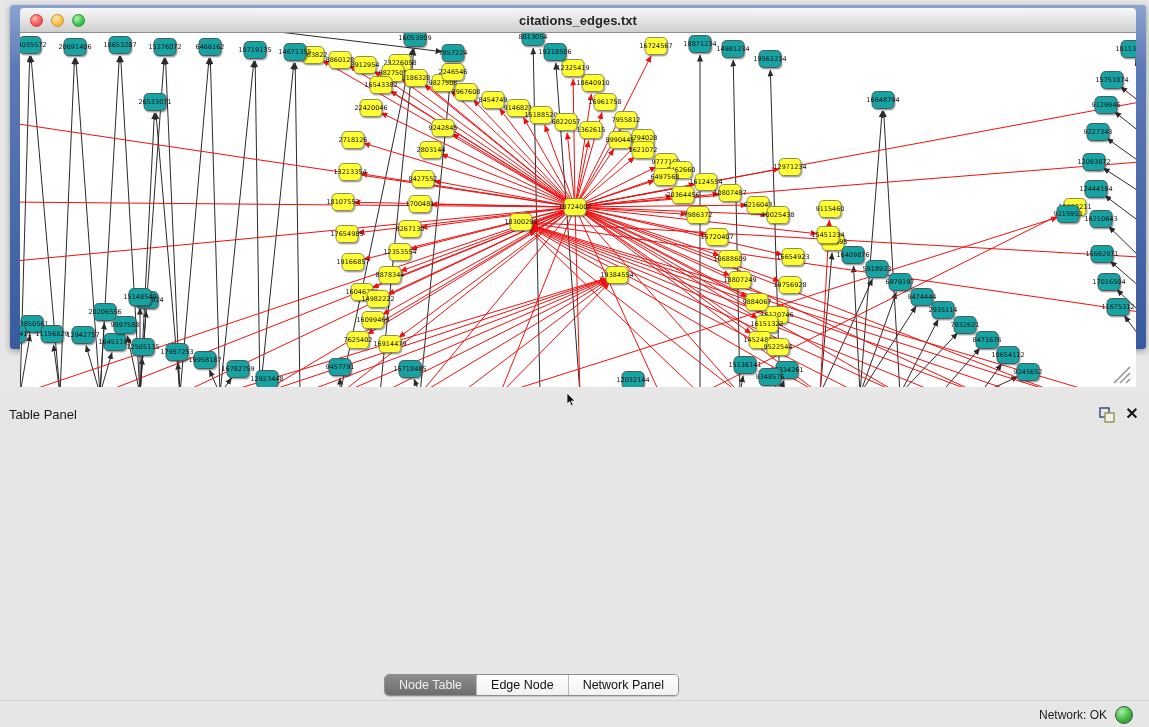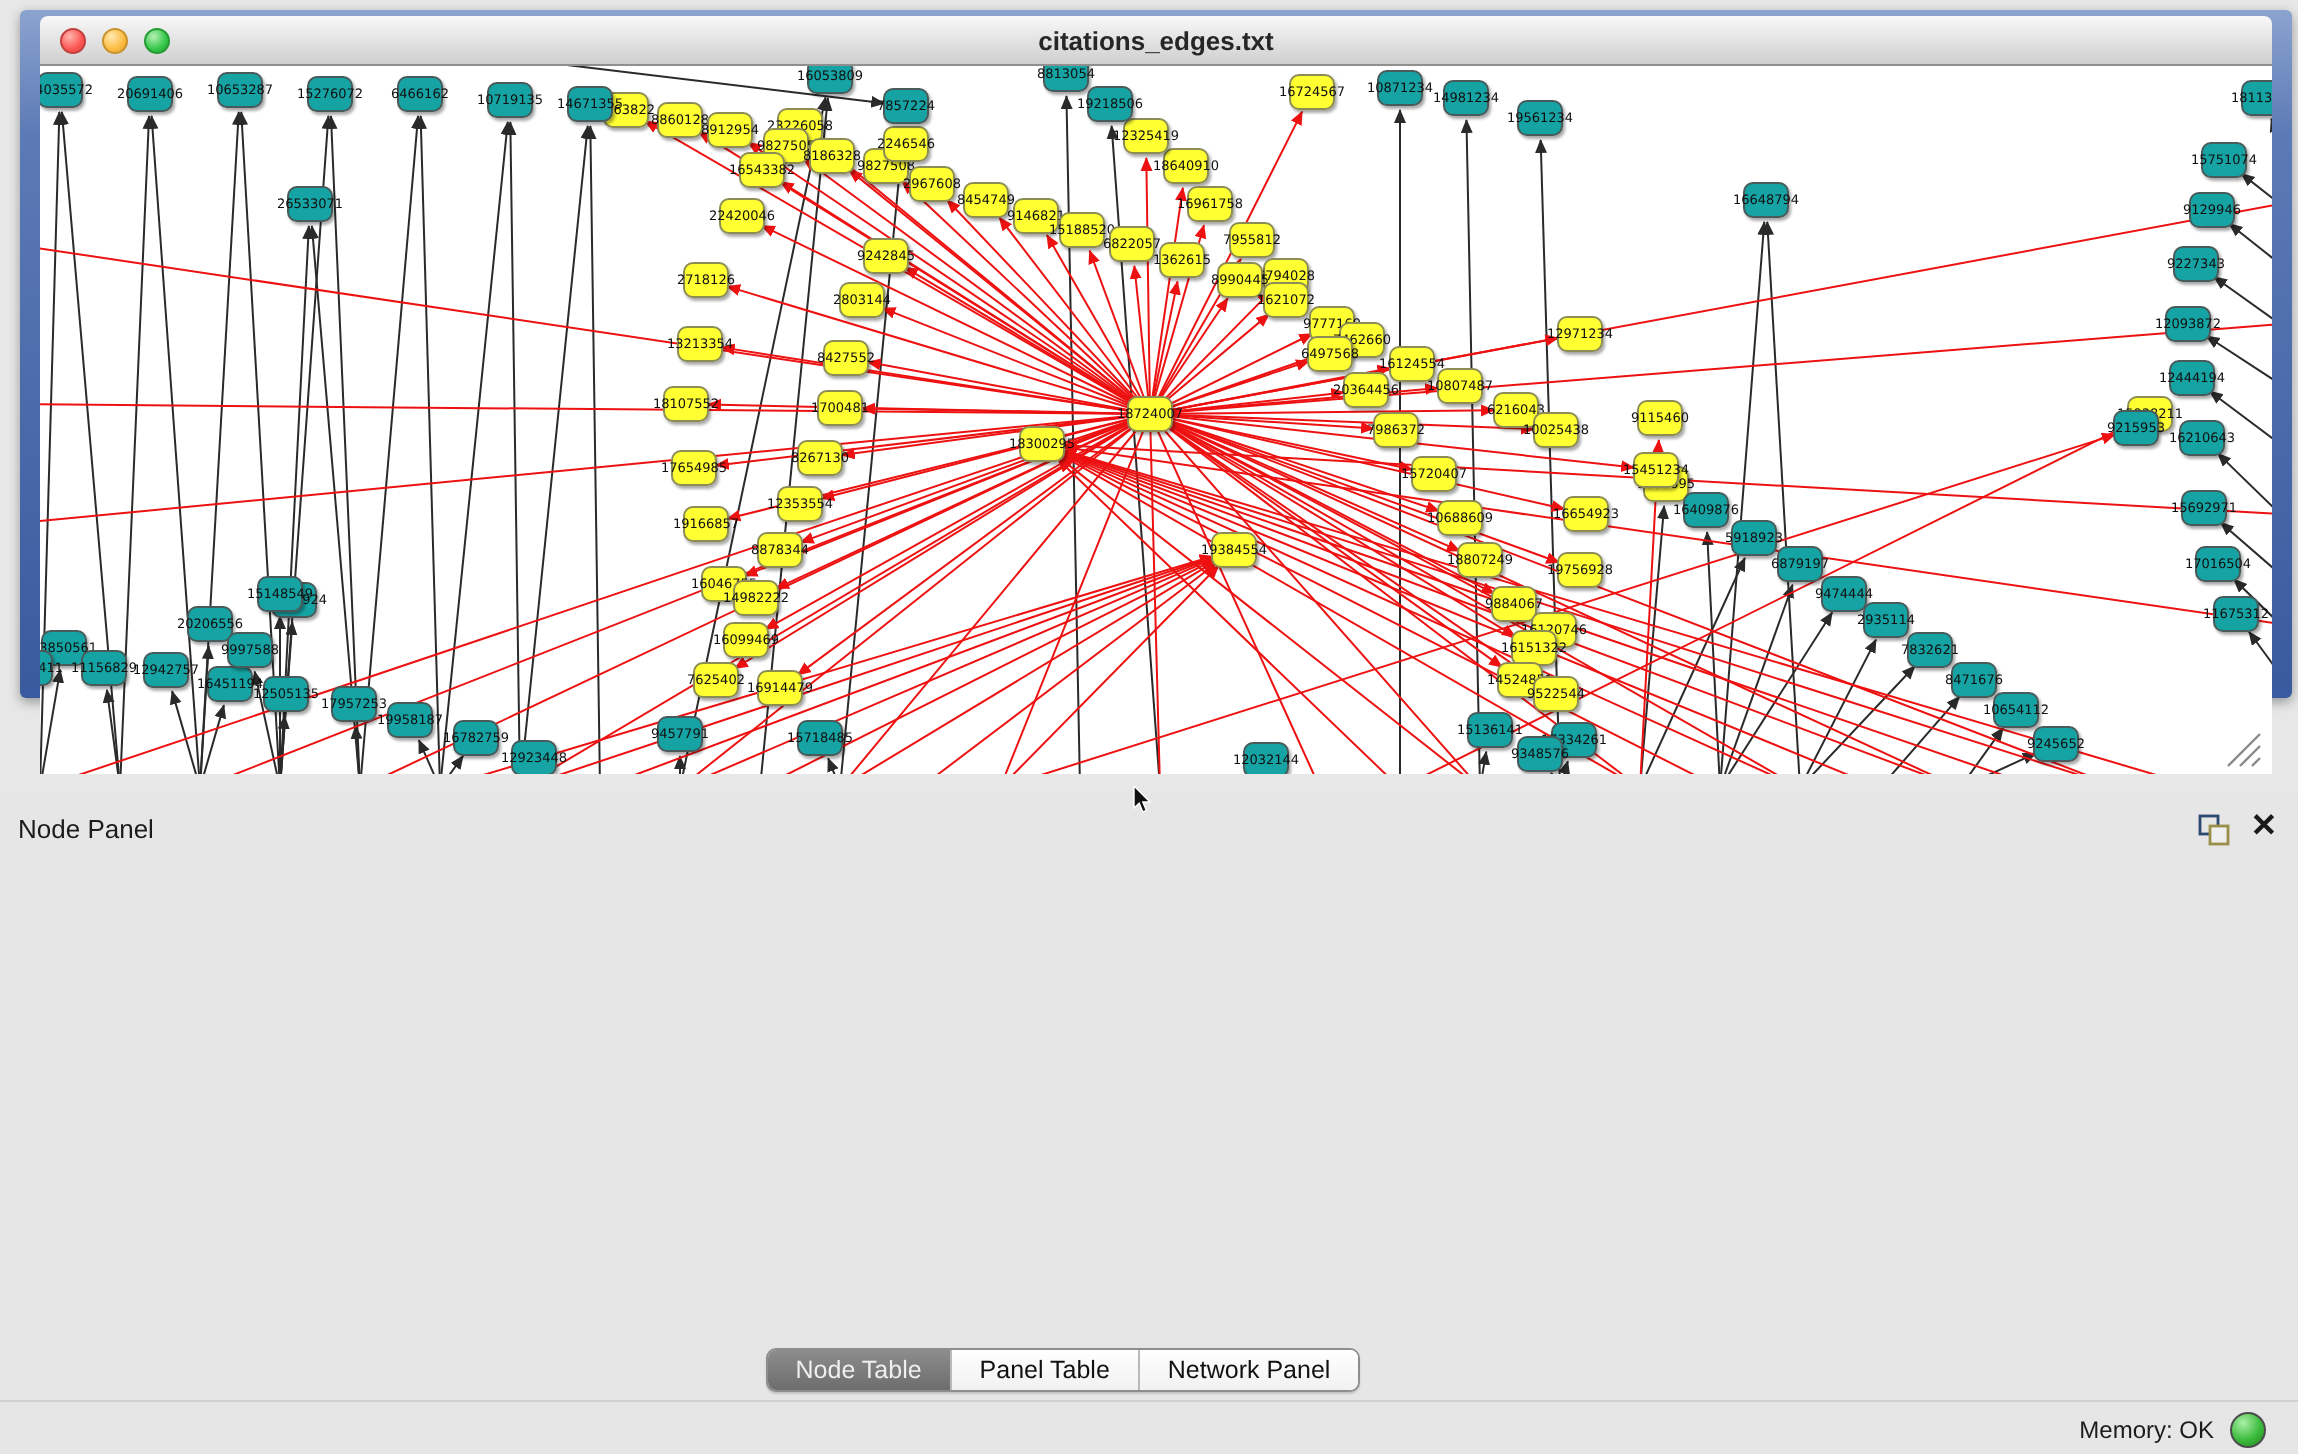--- a/index.html
+++ b/index.html
@@ -753,40 +753,40 @@
     </div>
   </div>
 
   <div class="cursor">
     <svg width="11" height="15" viewBox="0 0 11 15">
         <path d="M1,0 L1,11 L3.6,8.6 L5.4,13 L7.2,12.2 L5.4,8 L9,8 Z" fill="#111" stroke="#fff" stroke-width="0.7"></path>
       </svg>
   </div>
 
   <div class="tp-header">
-    <span class="tp-title">Node Panel</span>
+    <span class="tp-title">Table Panel</span>
     <span class="tp-float">
       <svg width="18" height="18" viewBox="0 0 18 18" fill="none">
         <rect x="2" y="2" width="9" height="9" stroke="#2c4770" stroke-width="1.4"></rect>
         <rect x="7" y="7" width="9" height="9" fill="#efefef" stroke="#9a8f4a" stroke-width="1.4"></rect>
       </svg>
     </span>
     <span class="tp-close">✕</span>
   </div>
 
   <div class="panel-bg">
     
   </div>
 
   <div class="tabs">
     <div class="seg">
       <span class="tab active">Node Table</span>
-      <span class="tab">Panel Table</span>
+      <span class="tab">Edge Node</span>
       <span class="tab">Network Panel</span>
     </div>
   </div>
 
   <div class="statusbar">
-    <span class="mem-label">Memory: OK</span>
+    <span class="mem-label">Network: OK</span>
     <span class="mem-orb"></span>
   </div>
 
 </div>
 
 </body></html>

